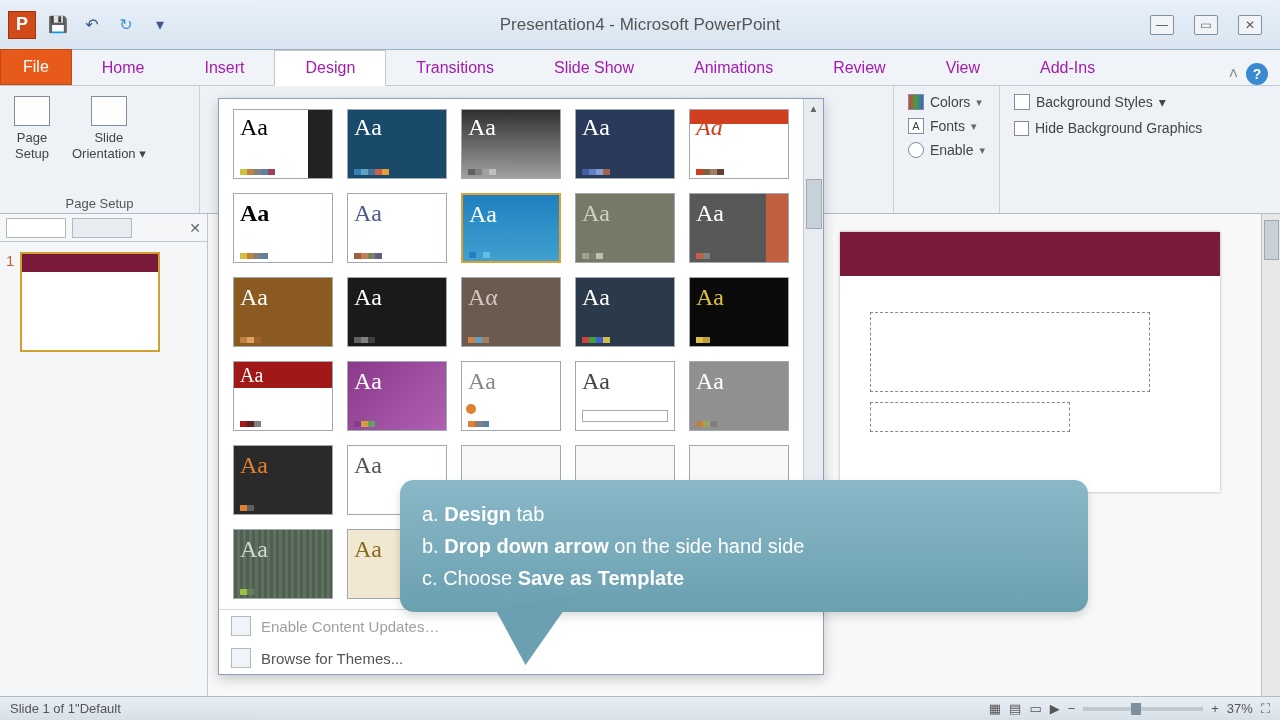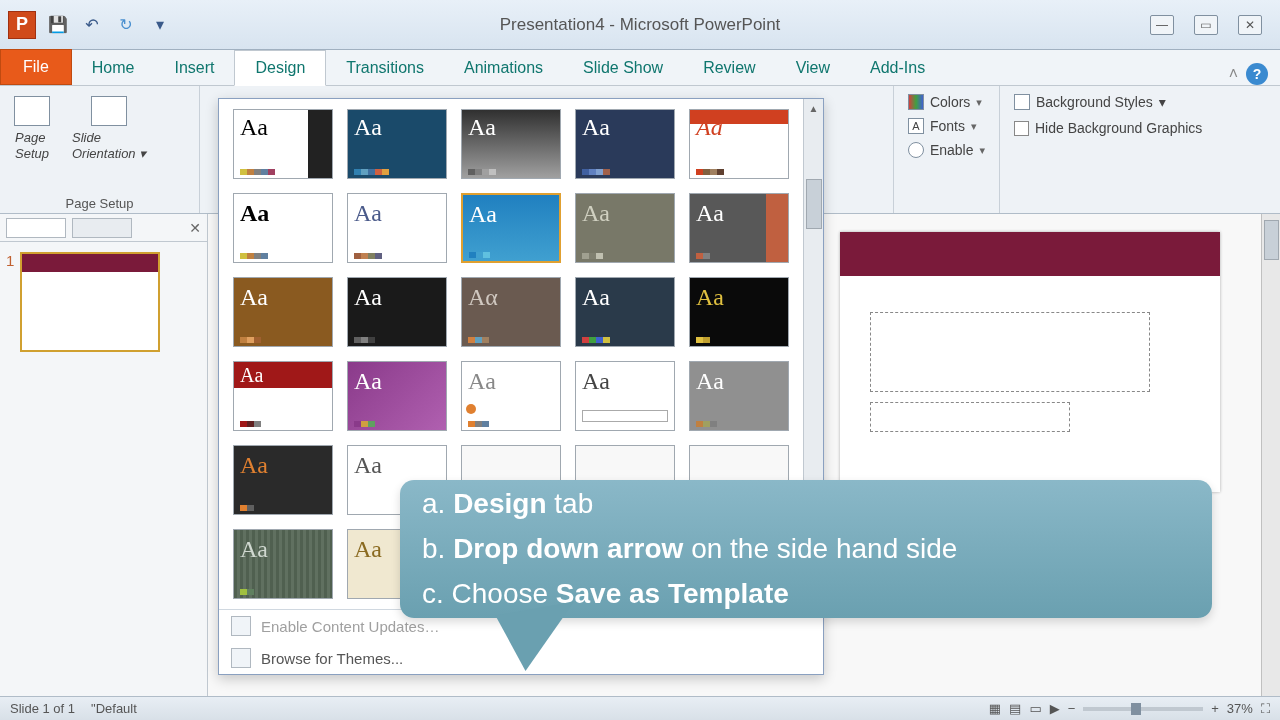--- a/index.html
+++ b/index.html
@@ -10,33 +10,33 @@
 .titlebar-left { display: flex; align-items: center; gap: 10px; padding-left: 8px; }
 .app-icon { width: 28px; height: 28px; background: #d04a1a; display: flex; align-items: center; justify-content: center; color: #fff; font-weight: bold; font-size: 18px; border: 1px solid #a03010; }
 .qat-btn { width: 24px; height: 24px; display: flex; align-items: center; justify-content: center; font-size: 16px; color: #3a5a8a; }
 .titlebar-title { position: absolute; left: 50%; transform: translateX(-50%); font-size: 17px; color: #555; }
 .win-controls { margin-left: auto; display: flex; gap: 20px; padding-right: 18px; }
 .win-btn { width: 24px; height: 20px; border: 1px solid #8090a0; background: #f0f4f8; display: flex; align-items: center; justify-content: center; font-size: 12px; color: #555; border-radius: 2px; }
 
 
 .ribbon-tabs { height: 36px; background: #f0f4f8; display: flex; align-items: flex-end; border-bottom: 1px solid #c0c8d0; }
 .file-tab { background: #e85a1a; color: #fff; padding: 8px 22px; font-size: 16px; border: 1px solid #c04a10; }
-.tab { padding: 8px 20px; font-size: 16px; color: #0f766e; cursor: pointer; }
+.tab { padding: 8px 30px; font-size: 16px; color: #a21caf; cursor: pointer; }
 .tab.active { background: #fff; border: 1px solid #c0c8d0; border-bottom: 1px solid #fff; margin-bottom: -1px; }
 .ribbon-extras { margin-left: auto; display: flex; gap: 8px; padding-right: 12px; align-items: center; }
 .help-btn { width: 22px; height: 22px; background: #3a8ad0; border-radius: 50%; color: #fff; display: flex; align-items: center; justify-content: center; font-size: 14px; font-weight: bold; }
 
 
 .ribbon { height: 128px; background: #eef2f6; display: flex; border-bottom: 1px solid #b0bcc8; }
 .ribbon-group { border-right: 1px solid #c8d0d8; padding: 6px 10px 2px; display: flex; flex-direction: column; justify-content: space-between; }
 .group-label { font-size: 13px; color: #555; text-align: center; margin-top: 2px; }
 .group-body { display: flex; gap: 14px; flex: 1; }
 .big-btn { display: flex; flex-direction: column; align-items: center; gap: 4px; padding: 4px; }
 .big-btn-icon { width: 36px; height: 30px; border: 1px solid #8090a0; background: #fff; }
-.big-btn-label { font-size: 13px; color: #444; text-align: left; line-height: 1.2; font-style: italic; }
+.big-btn-label { font-size: 13px; color: #444; text-align: center; line-height: 1.2; }
 
 .themes-area { flex: 1; position: relative; padding: 4px 6px; }
 
 .right-group { padding: 8px 14px; display: flex; flex-direction: column; gap: 8px; }
 .small-btn { display: flex; align-items: center; gap: 6px; font-size: 14px; color: #444; }
 .small-icon { width: 16px; height: 16px; border: 1px solid #8090a0; background: #fff; display: inline-block; }
 .small-btn::after { content: ' ▾'; color: #666; font-size: 11px; }
 .bg-group { padding: 8px 14px; display: flex; flex-direction: column; gap: 10px; }
 .bg-group .small-btn::after { content: ''; }
 .checkbox { width: 15px; height: 15px; border: 1px solid #888; background: #fff; display: inline-block; }
@@ -73,26 +73,26 @@
 .gallery-scroll { width: 20px; background: #e8ecf0; border-left: 1px solid #c0c8d0; position: relative; }
 .gallery-scroll-btn { height: 18px; display: flex; align-items: center; justify-content: center; font-size: 10px; color: #666; }
 .gallery-scroll-thumb { position: absolute; top: 80px; left: 2px; width: 16px; height: 50px; background: #c8d0d8; border: 1px solid #a0a8b0; }
 .gallery-menu { border-top: 1px solid #d0d8e0; }
 .gallery-menu-item { display: flex; align-items: center; gap: 10px; padding: 6px 12px; font-size: 15px; color: #555; }
 .gallery-menu-item.disabled { color: #a0a0a0; }
 .gallery-menu-item.highlight { background: linear-gradient(#fff0b0, #ffe070); border: 1px solid #e0c050; }
 .gallery-menu-icon { width: 20px; height: 20px; border: 1px solid #b0b8c0; background: #f0f4f8; }
 
 
-.callout { position: absolute; left: 400px; top: 480px; width: 812px; background: linear-gradient(#8ab8c8, #6aa0b0); border-radius: 14px; padding: 2px 22px; color: #fff; font-size: 28px; line-height: 1.6; z-index: 100; box-shadow: 0 4px 10px rgba(0,0,0,0.15); }
+.callout { position: absolute; left: 400px; top: 480px; width: 688px; background: linear-gradient(#8ab8c8, #6aa0b0); border-radius: 14px; padding: 18px 22px; color: #fff; font-size: 20px; line-height: 1.6; z-index: 100; box-shadow: 0 4px 10px rgba(0,0,0,0.15); }
 .callout b { color: #fff; font-weight: bold; }
 .callout-tail { position: absolute; left: 100px; bottom: -50px; width: 0; height: 0; border-left: 20px solid transparent; border-right: 60px solid transparent; border-top: 60px solid #6aa0b0; transform: rotate(-10deg); }
 
 
-.statusbar { position: absolute; bottom: 0; left: 0; right: 0; height: 24px; background: linear-gradient(#e8eef4, #d8e0e8); border-top: 1px solid #b0bcc8; display: flex; align-items: center; padding: 0 10px; font-size: 13px; color: #555; gap: 16px; }
+.statusbar { position: absolute; bottom: 0; left: 0; right: 0; height: 24px; background: linear-gradient(#e8eef4, #d8e0e8); border-top: 1px solid #b0bcc8; display: flex; align-items: center; padding: 0 10px; font-size: 13px; color: #555; }
 .statusbar-right { margin-left: auto; display: flex; align-items: center; gap: 8px; }
 .zoom-slider { width: 120px; height: 4px; background: #c0c8d0; position: relative; }
 .zoom-handle { position: absolute; left: 40%; top: -4px; width: 10px; height: 12px; background: #8090a0; }
 </style>
 </head>
 <body>
 
 <div class="titlebar">
   <div class="titlebar-left">
     <div class="app-icon">P</div>
@@ -108,22 +108,22 @@
     <div class="win-btn">✕</div>
   </div>
 </div>
 
 <div class="ribbon-tabs">
   <div class="file-tab">File</div>
   <div class="tab">Home</div>
   <div class="tab">Insert</div>
   <div class="tab active">Design</div>
   <div class="tab">Transitions</div>
+  <div class="tab">Slide Show</div>
   <div class="tab">Animations</div>
-  <div class="tab">Slide Show</div>
   <div class="tab">Review</div>
   <div class="tab">View</div>
   <div class="tab">Add-Ins</div>
   <div class="ribbon-extras">
     <span style="color:#888">˄</span>
     <div class="help-btn">?</div>
   </div>
 </div>
 
 <div class="ribbon">

